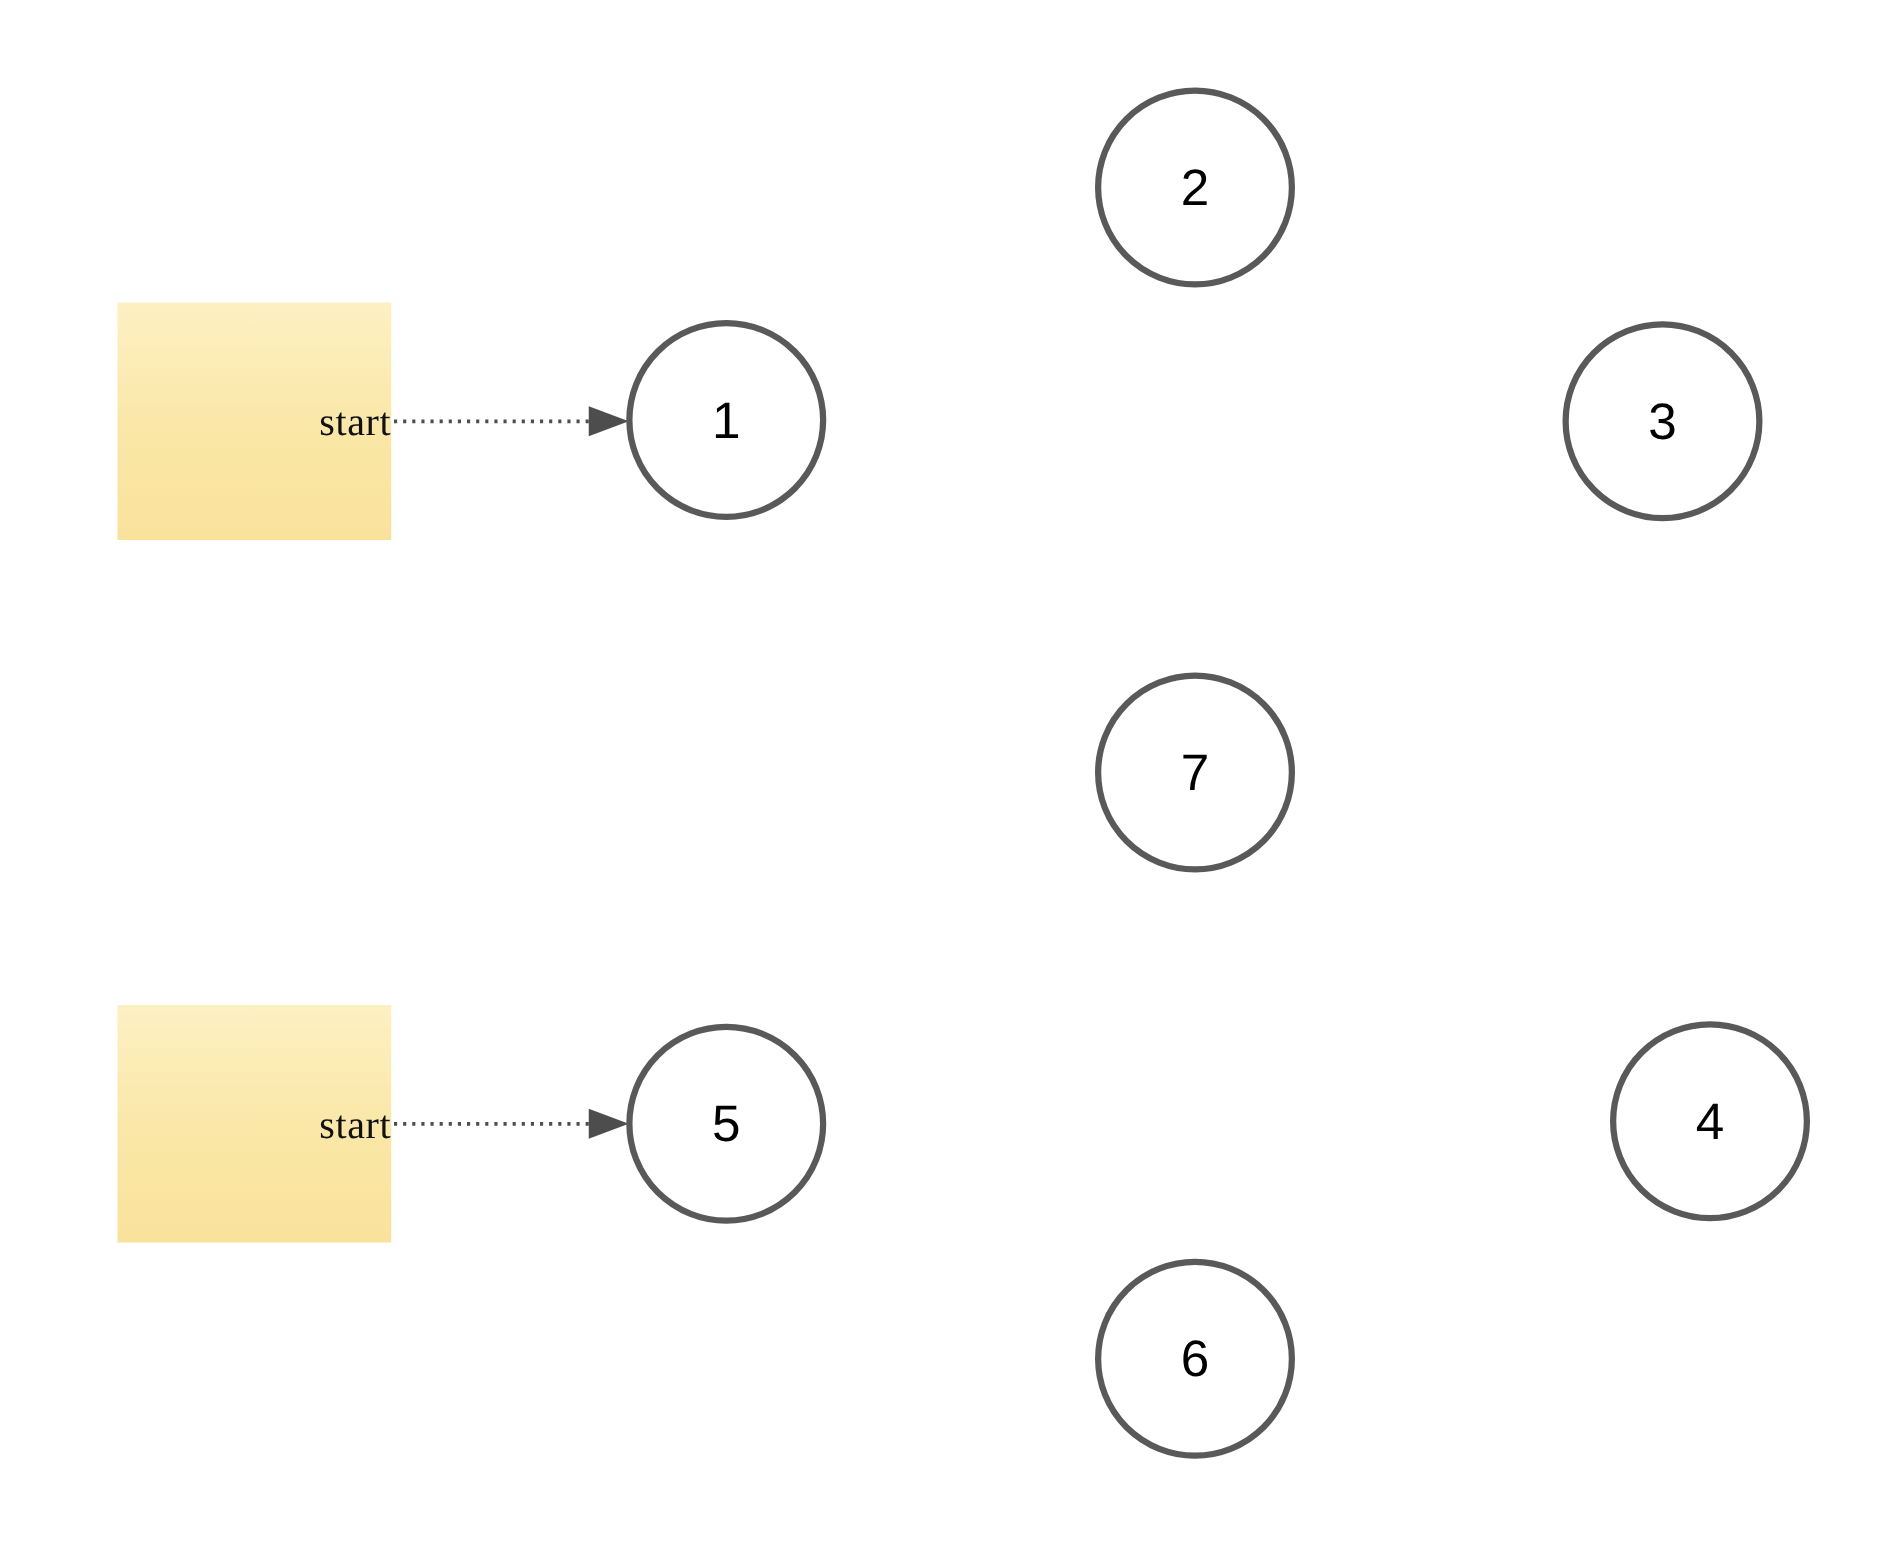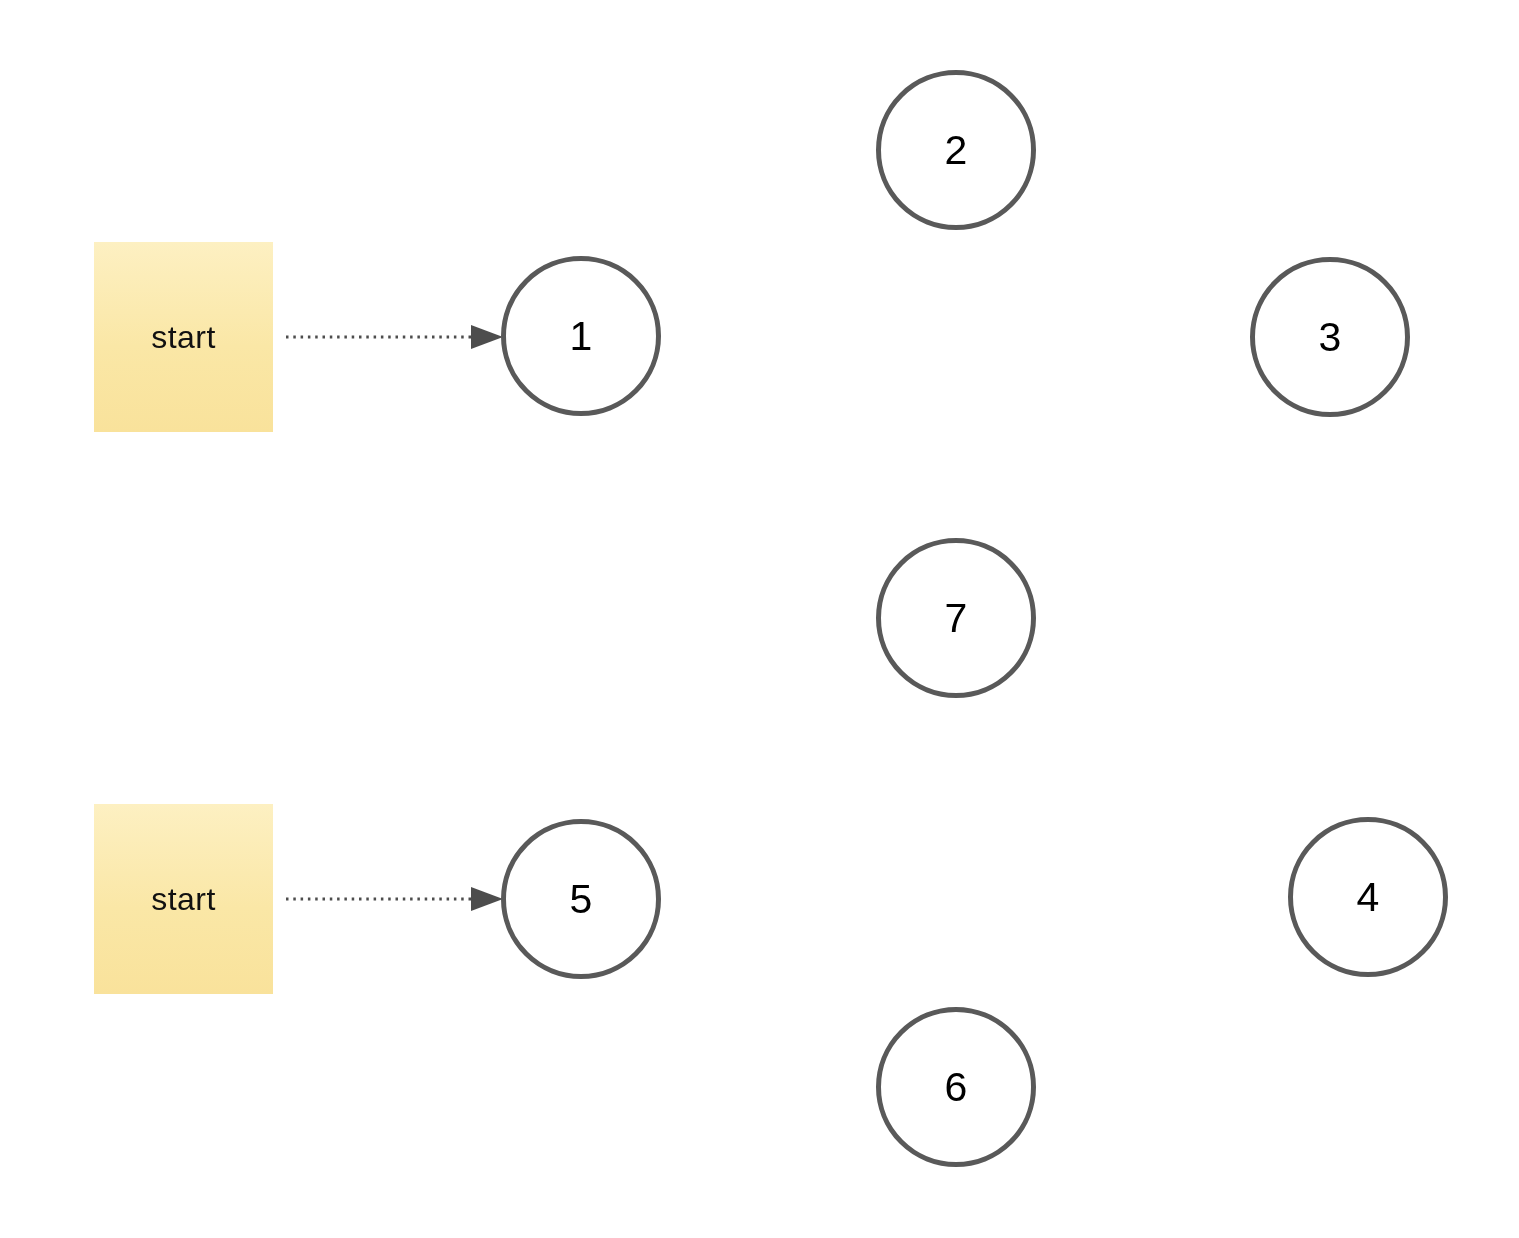--- a/index.html
+++ b/index.html
@@ -17,26 +17,27 @@
   }
   .connectors {
     position: absolute;
     left: 0;
     top: 0;
     width: 1519px;
     height: 1238px;
   }
   .note {
     position: absolute;
-    width: 179px;
+    width: 219px;
     height: 190px;
     background: linear-gradient(180deg, #fdf0c2 0%, #fae7a6 55%, #f9e29b 100%);
     display: flex;
     align-items: center;
-    justify-content: center;
+    justify-content: flex-end;
+    font-family: Liberation Serif, serif;
   }
   .note::after {
     content: "";
     position: absolute;
     left: 6px;
     right: 6px;
     bottom: 5px;
     height: 12px;
     z-index: -1;
     box-shadow: -14px 16px 14px rgba(0,0,0,0.30),

